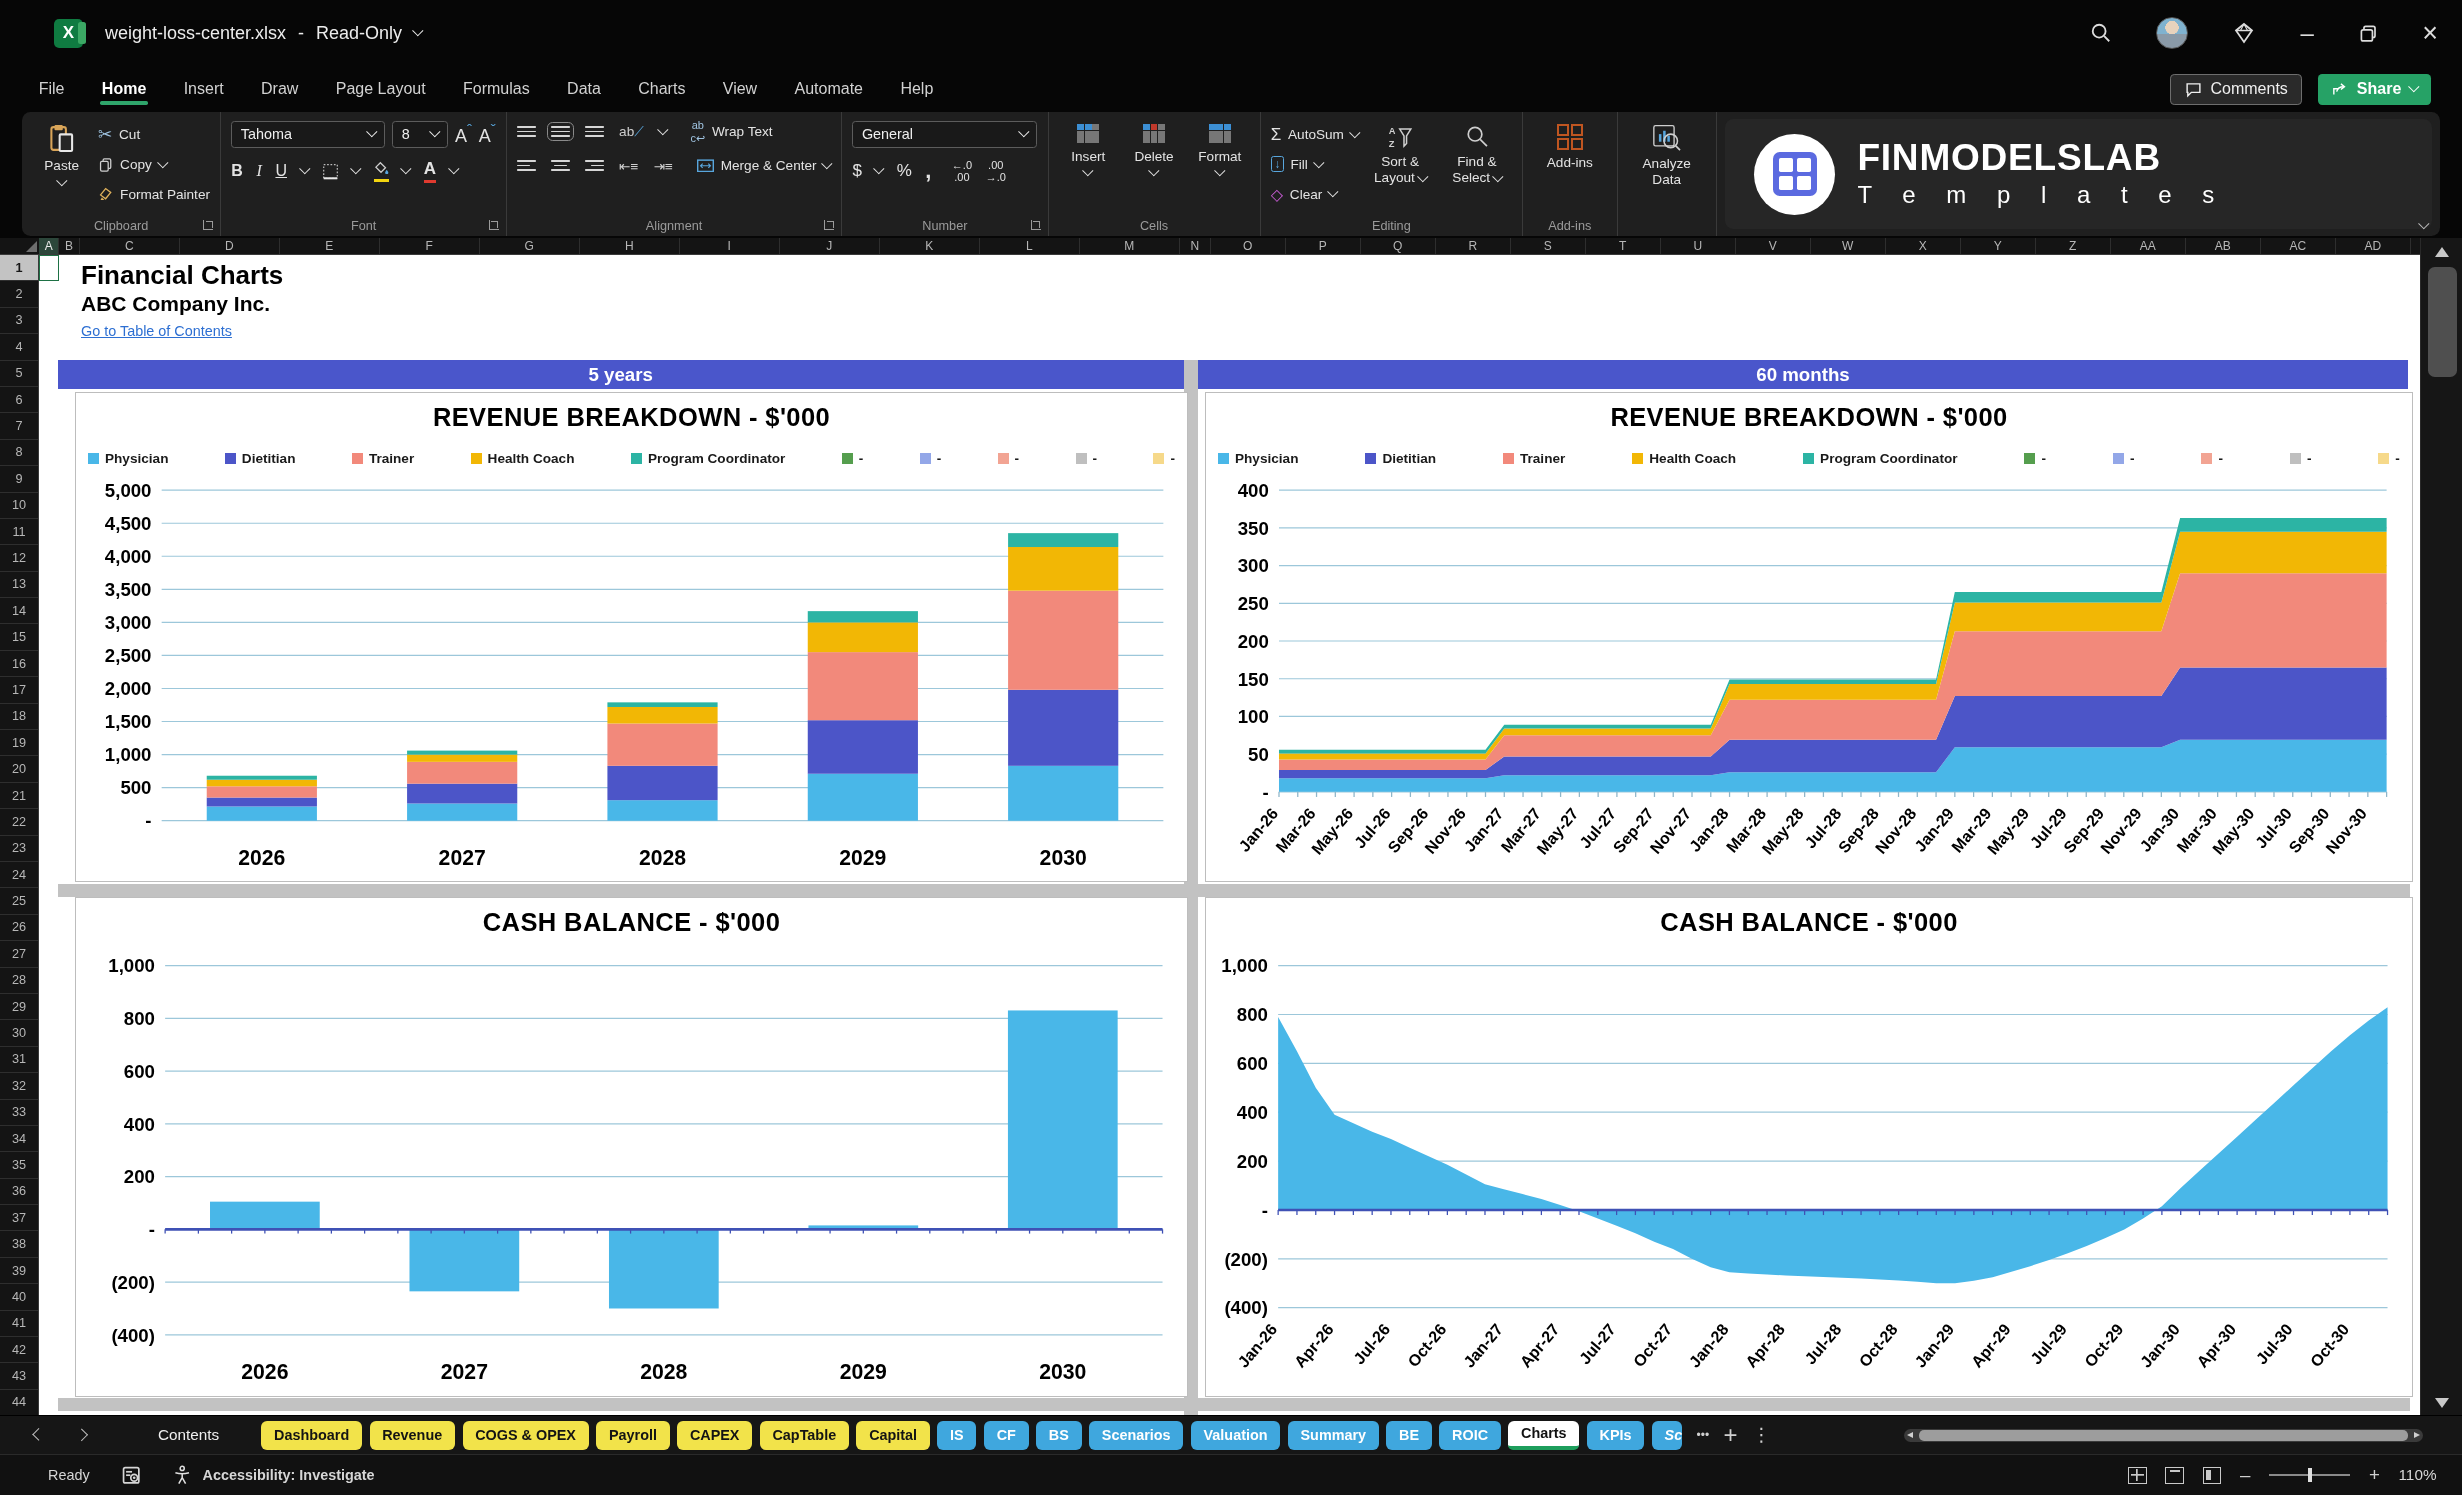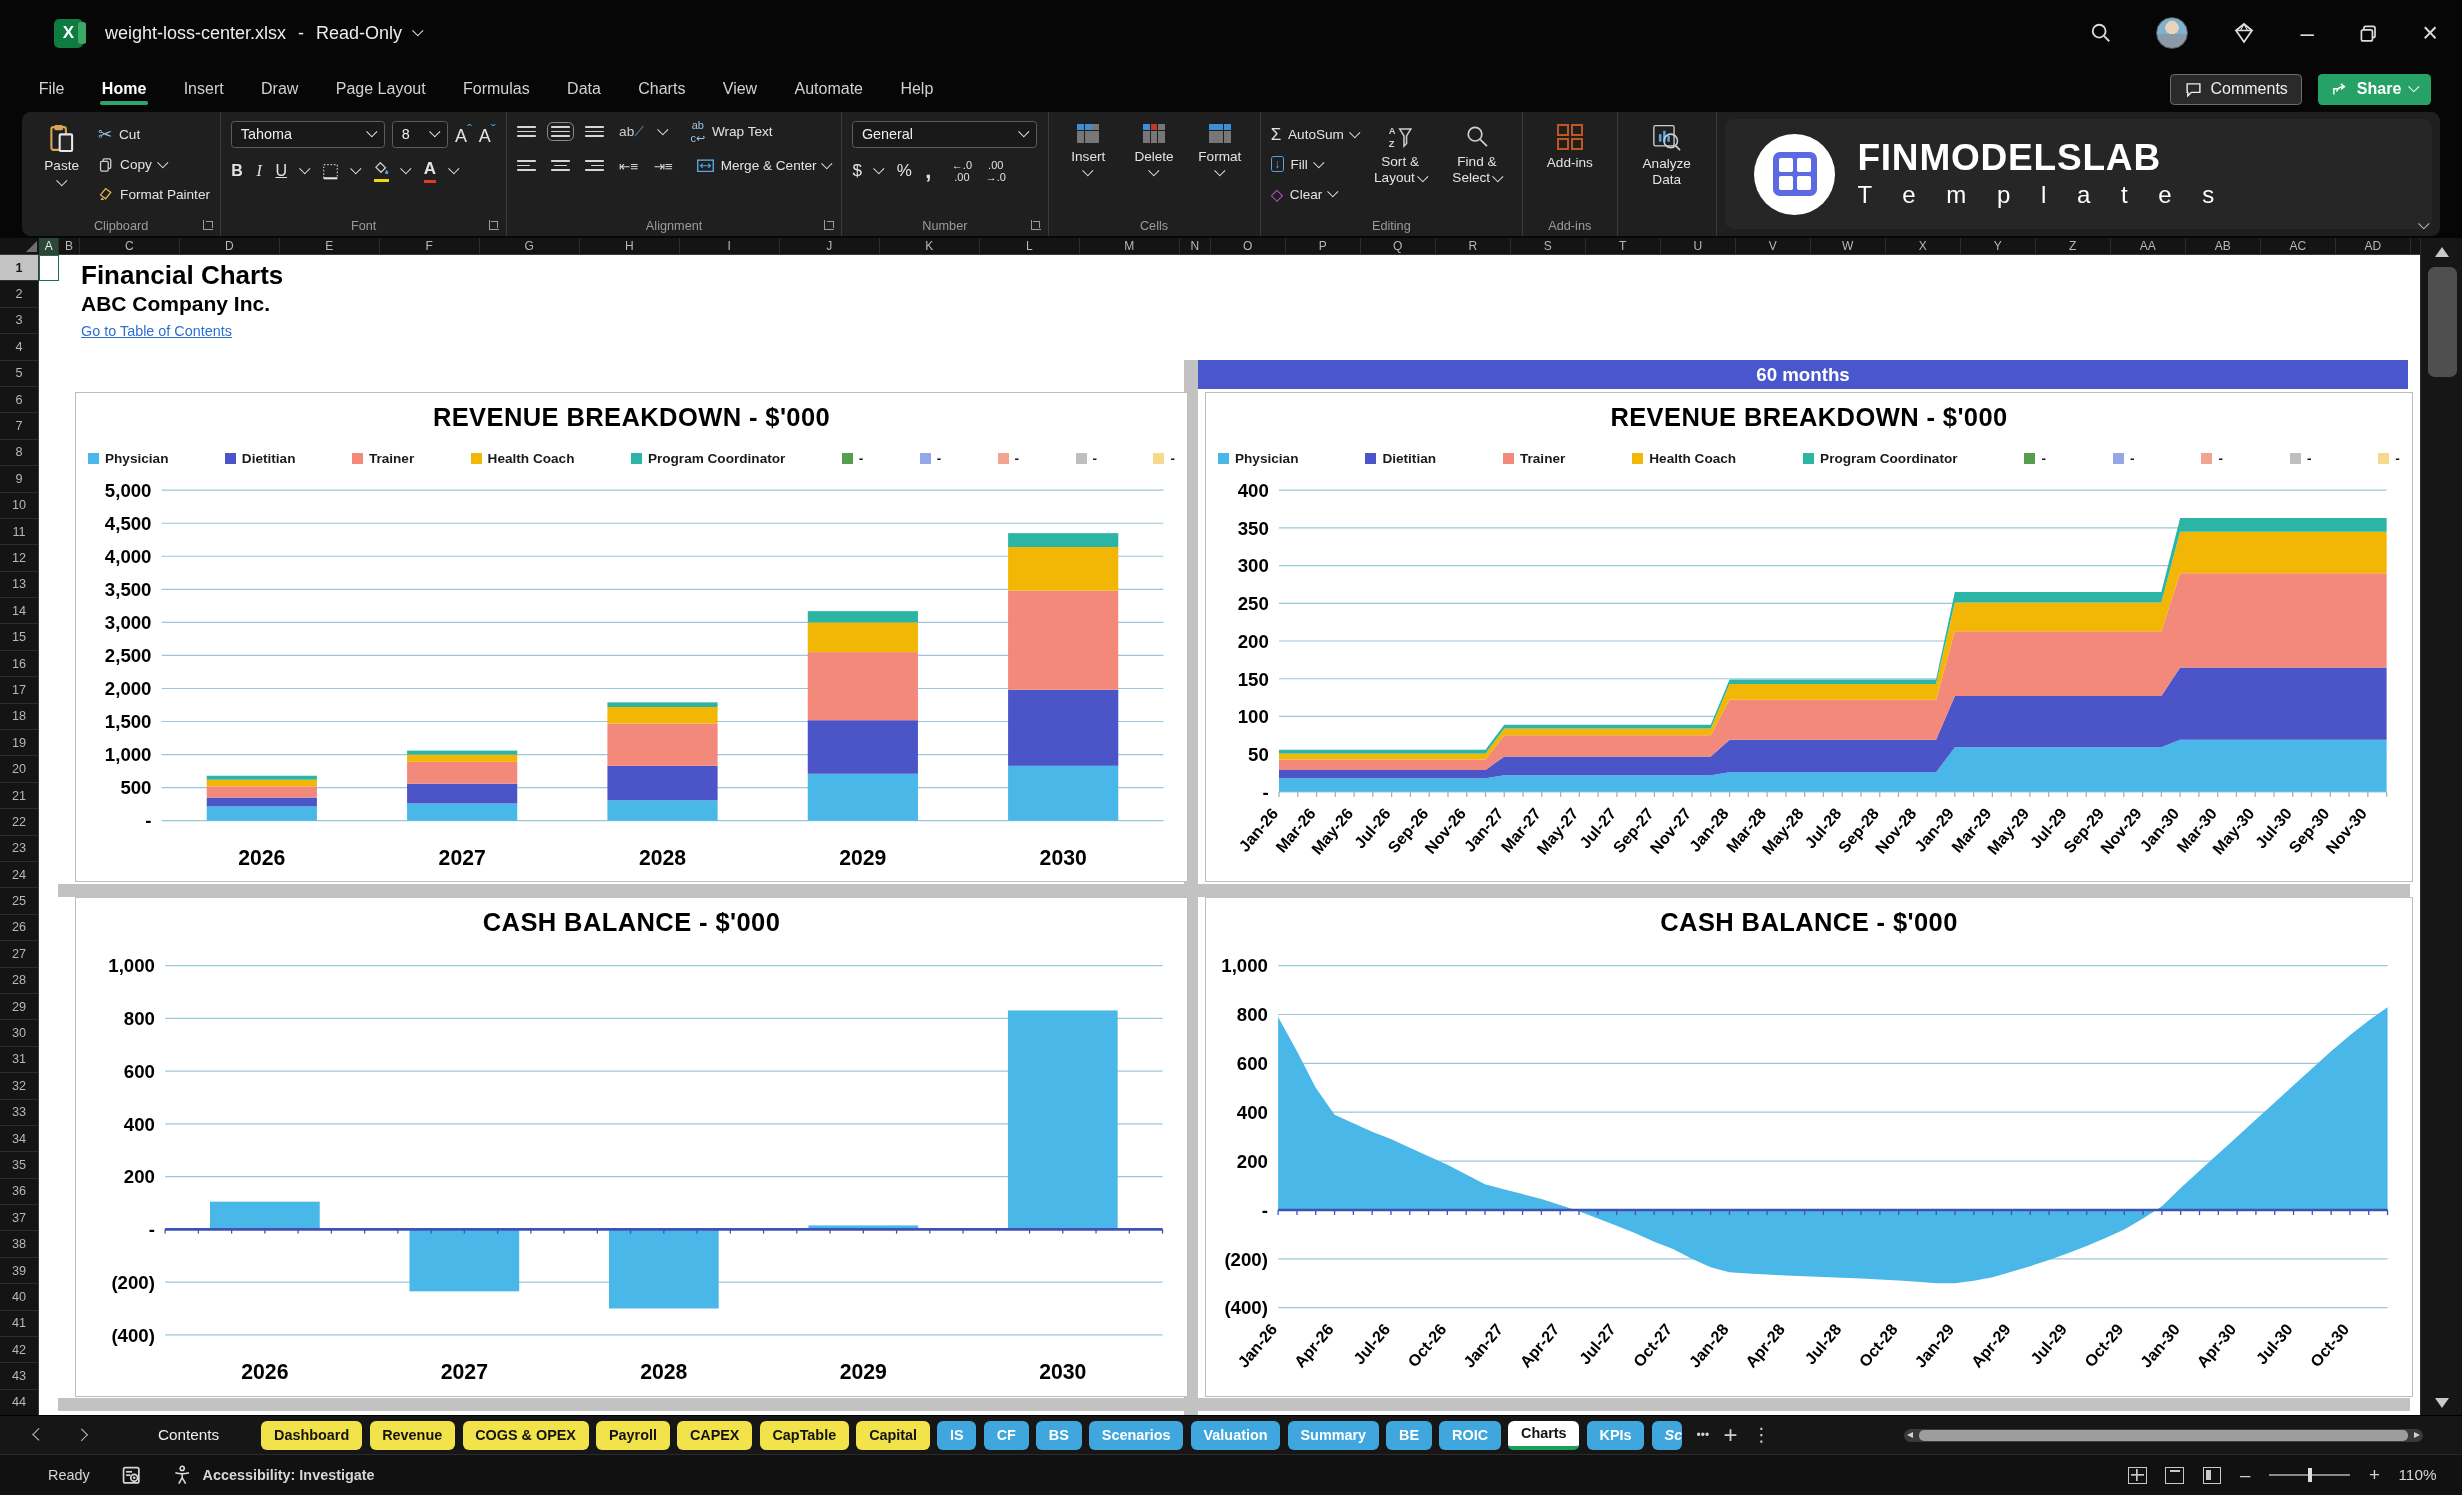--- a/index.html
+++ b/index.html
@@ -545,20 +545,21 @@
       <div class="rh">43</div>
       <div class="rh">44</div>
     </div>
 
   <div class="sheet">
     <div class="a1sel"></div>
     <div class="ws-title">Financial Charts</div>
     <div class="ws-company">ABC Company Inc.</div>
     <div class="ws-link">Go to Table of Contents</div>
 
+    <div class="banner" style="left:18.7px; width:1126px;">5 years</div>
     <div class="vstrip"></div>
     <div class="banner" style="left:1159px; width:1210px;">60 months</div>
 
     <div class="chart" style="left:36px; top:137px; width:1113px; height:490px;">
       <div class="chart-title">REVENUE BREAKDOWN - $'000</div>
       <div class="chart-legend">
           <span class="legend-item">
             <span class="legend-swatch" style="background: rgb(73, 183, 232);"></span>
             <span>Physician</span>
           </span>

